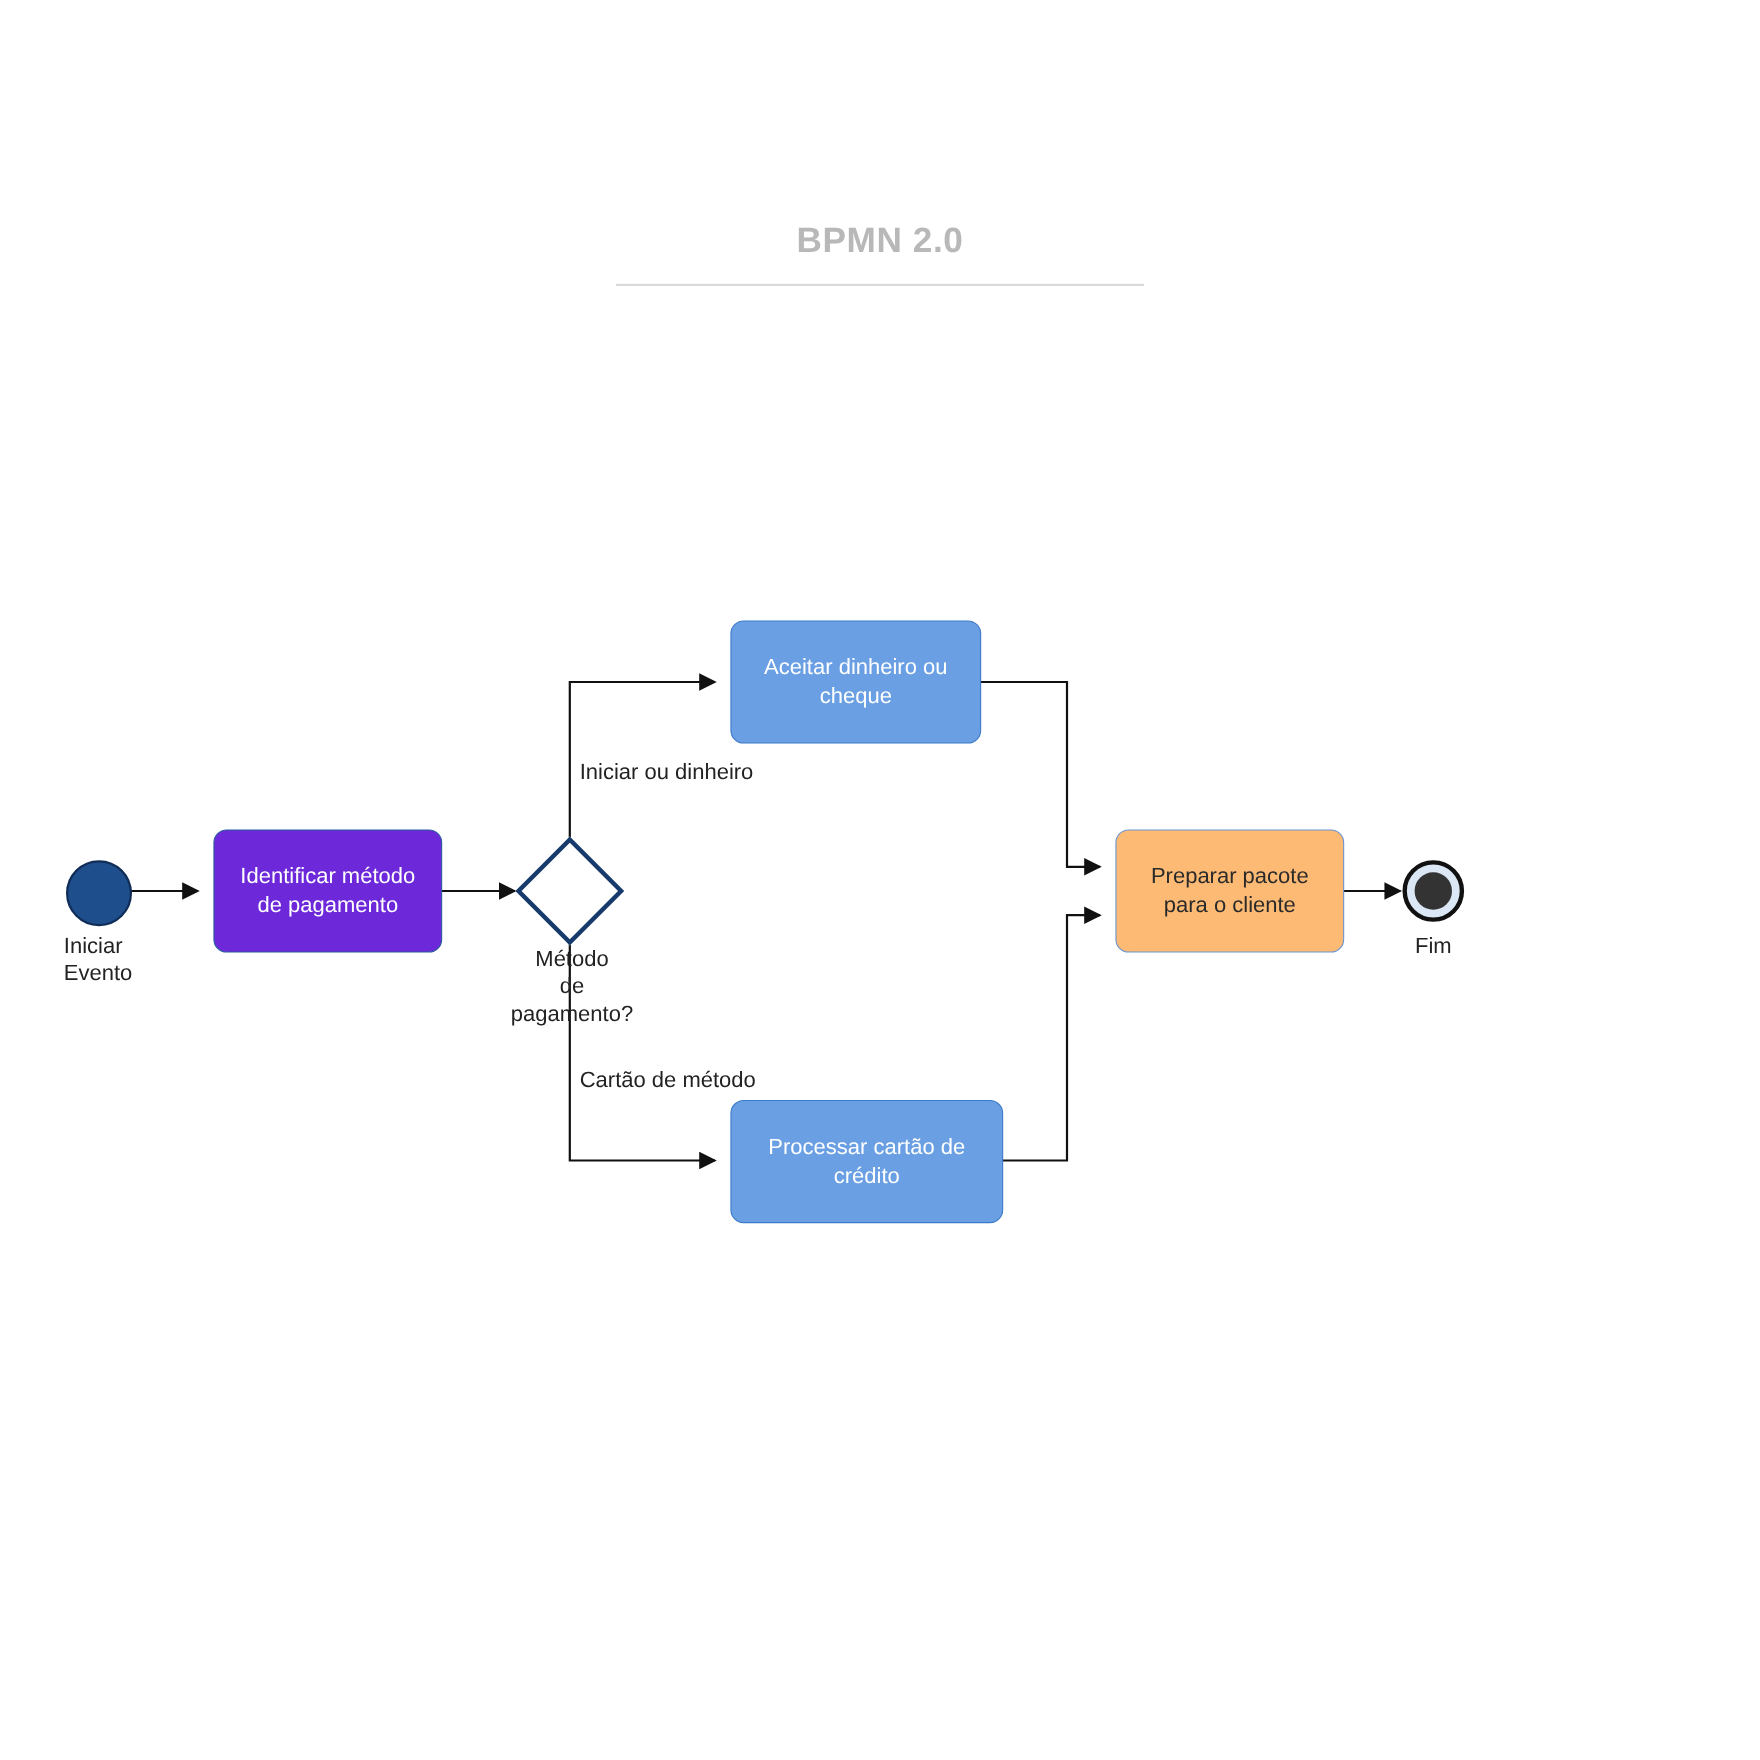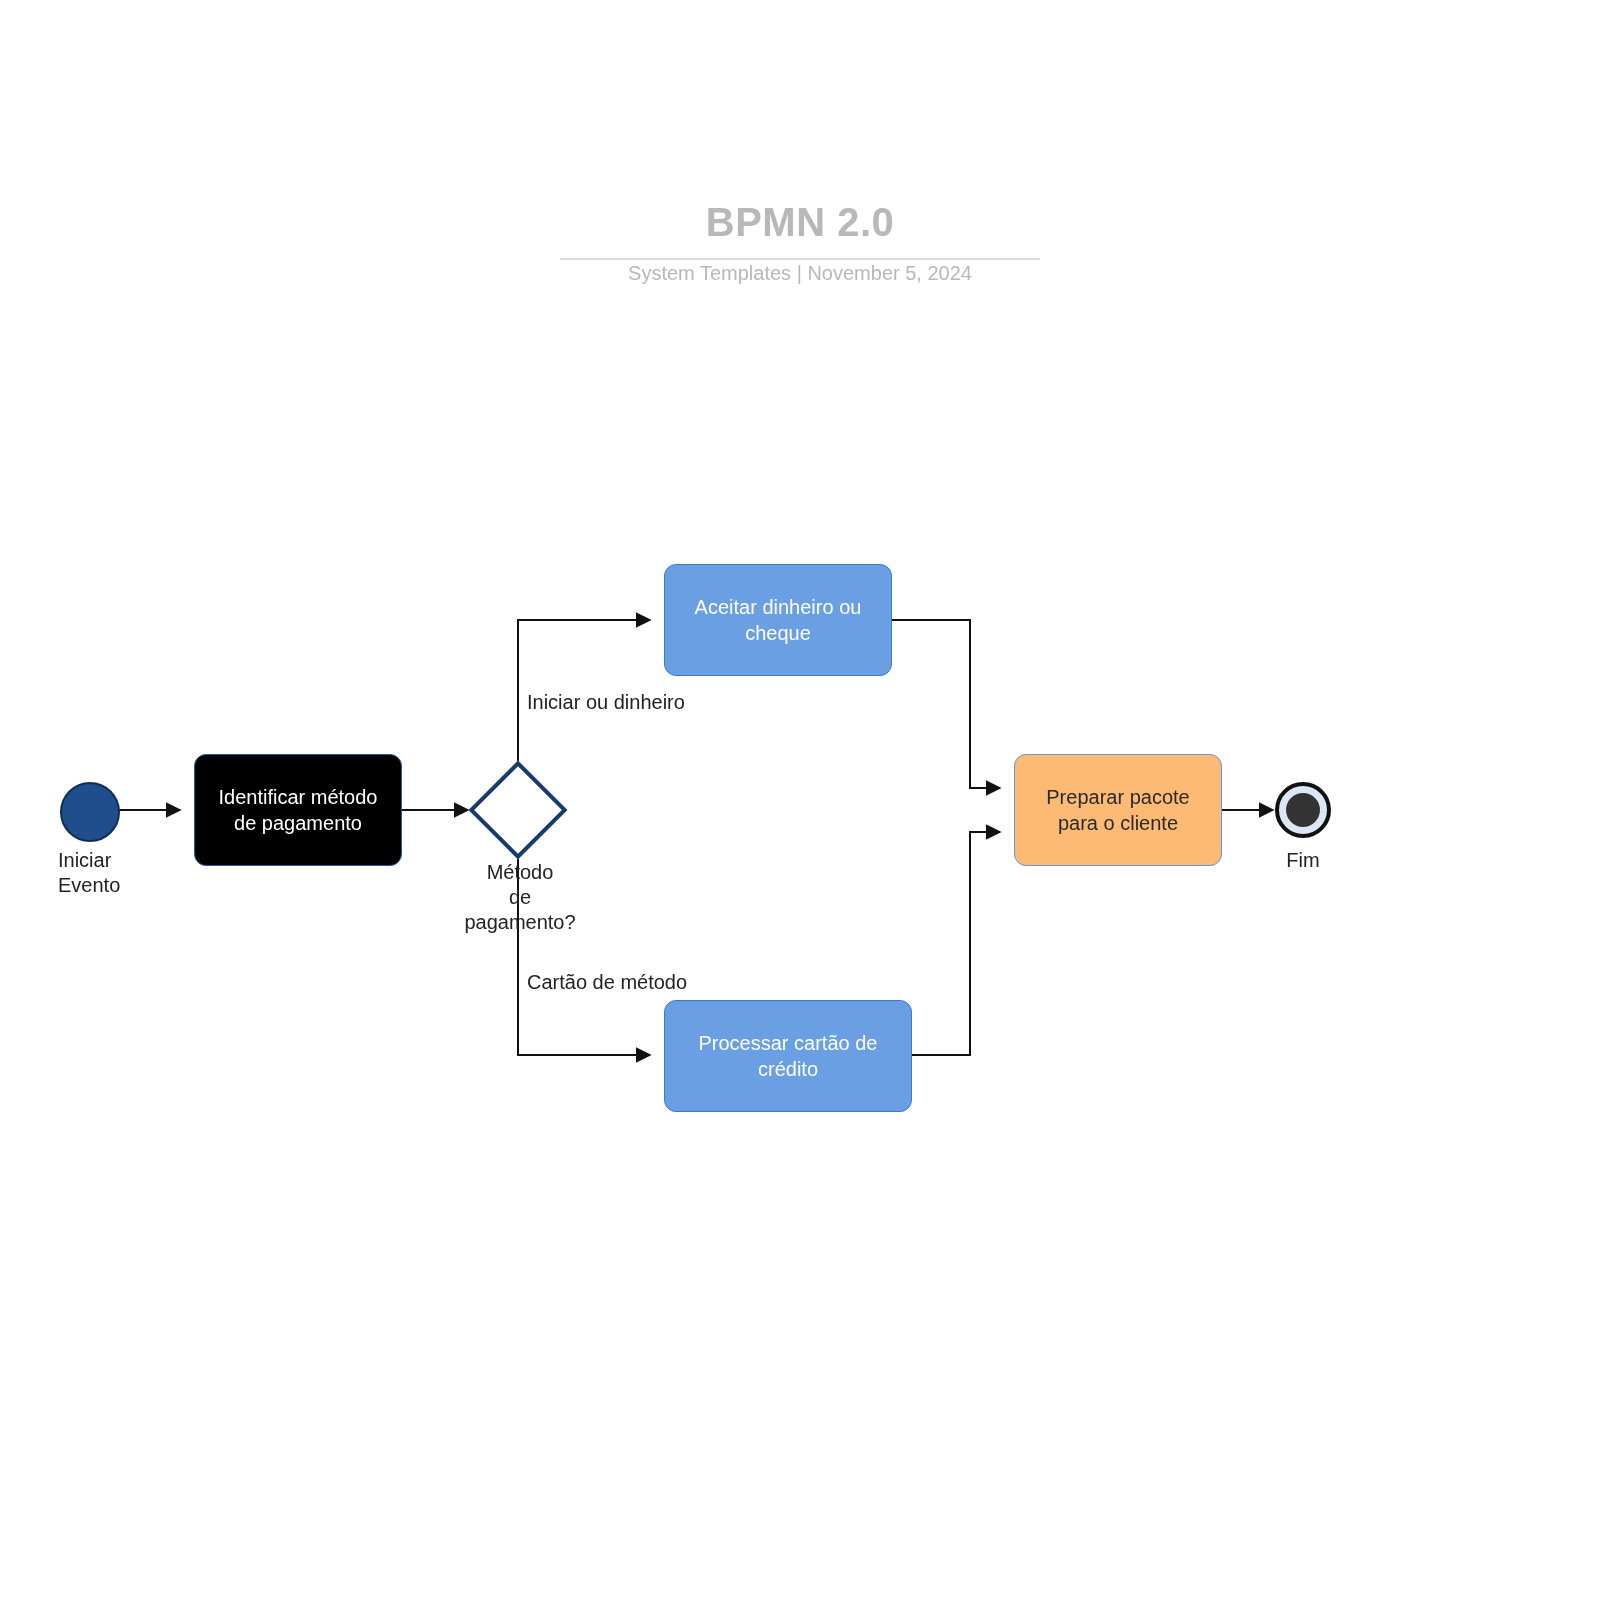--- a/index.html
+++ b/index.html
@@ -14,21 +14,21 @@
     position: relative;
     width: 1600px;
     height: 1600px;
   }
   .title {
     position: absolute;
     top: 200px;
     left: 0;
     width: 100%;
     text-align: center;
-    font-size: 40px;
+    font-size: 32px;
     font-weight: bold;
     color: #b8b8b8;
     letter-spacing: 0.5px;
   }
   .title-rule {
     position: absolute;
     top: 250px;
     left: 50%;
     transform: translateX(-50%);
     width: 480px;
@@ -81,21 +81,21 @@
     align-items: center;
     justify-content: center;
     text-align: center;
     font-size: 20px;
     line-height: 1.3;
     padding: 8px 12px;
     box-sizing: border-box;
     margin-left: 12px;
   }
   .task-dark {
-    background: #000000;
+    background: #6d28d9;
     border: 1.5px solid #2a5a9e;
     color: #fff;
   }
   .task-mid {
     background: #6aa0e3;
     border: 1.5px solid #3d7ac8;
     color: #fff;
   }
   .task-light {
     background: #fdba74;
@@ -129,25 +129,20 @@
     pointer-events: none;
   }
 </style>
 </head>
 <body>
 
 <div class="canvas">
 
   <div class="title">BPMN 2.0</div>
   <hr class="title-rule">
-  <div class="subtitle">
-    <span>System Templates</span>
-    <span>  |  </span>
-    <span>November 5, 2024</span>
-  </div>
 
   <svg class="edges">
     <defs>
       <marker id="arrow" viewBox="0 0 10 10" refX="9" refY="5" markerWidth="8" markerHeight="8" orient="auto-start-reverse">
         <path d="M 0 0 L 10 5 L 0 10 z" fill="#111"></path>
       </marker>
     </defs>
 
     <path d="M 117 810 L 180 810" stroke="#111" stroke-width="2" fill="none" marker-end="url(#arrow)"></path>
 

